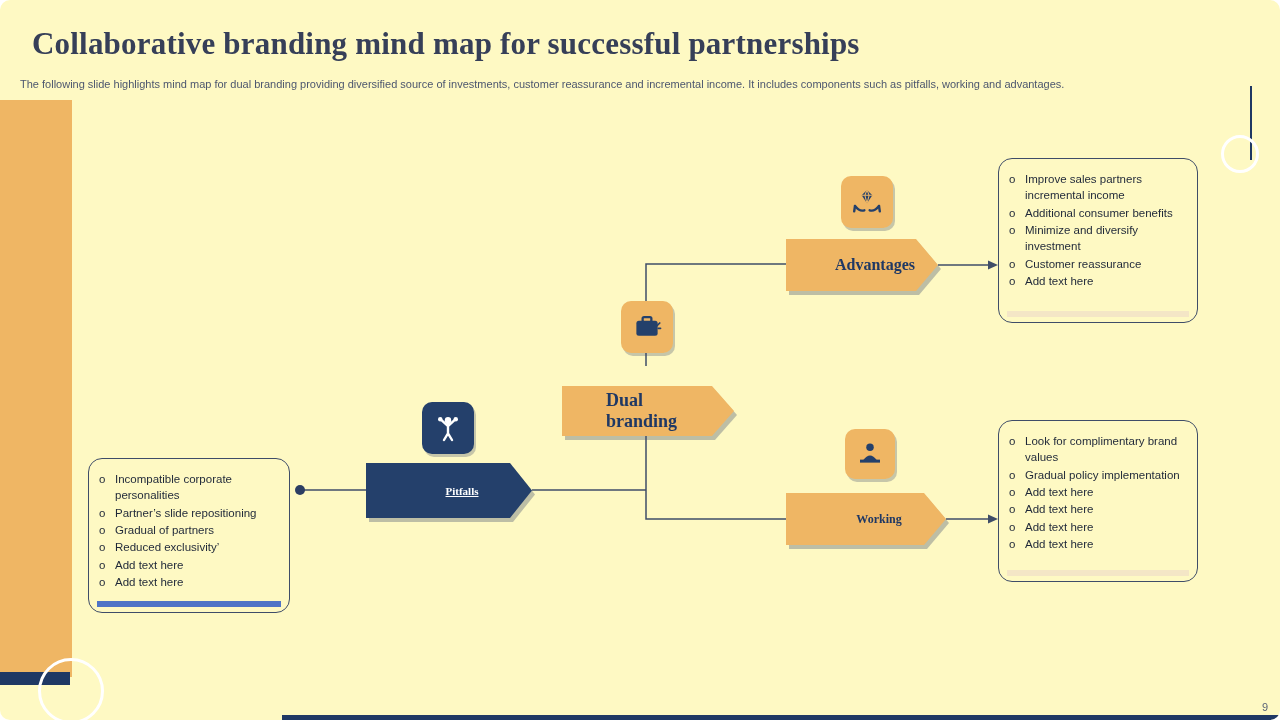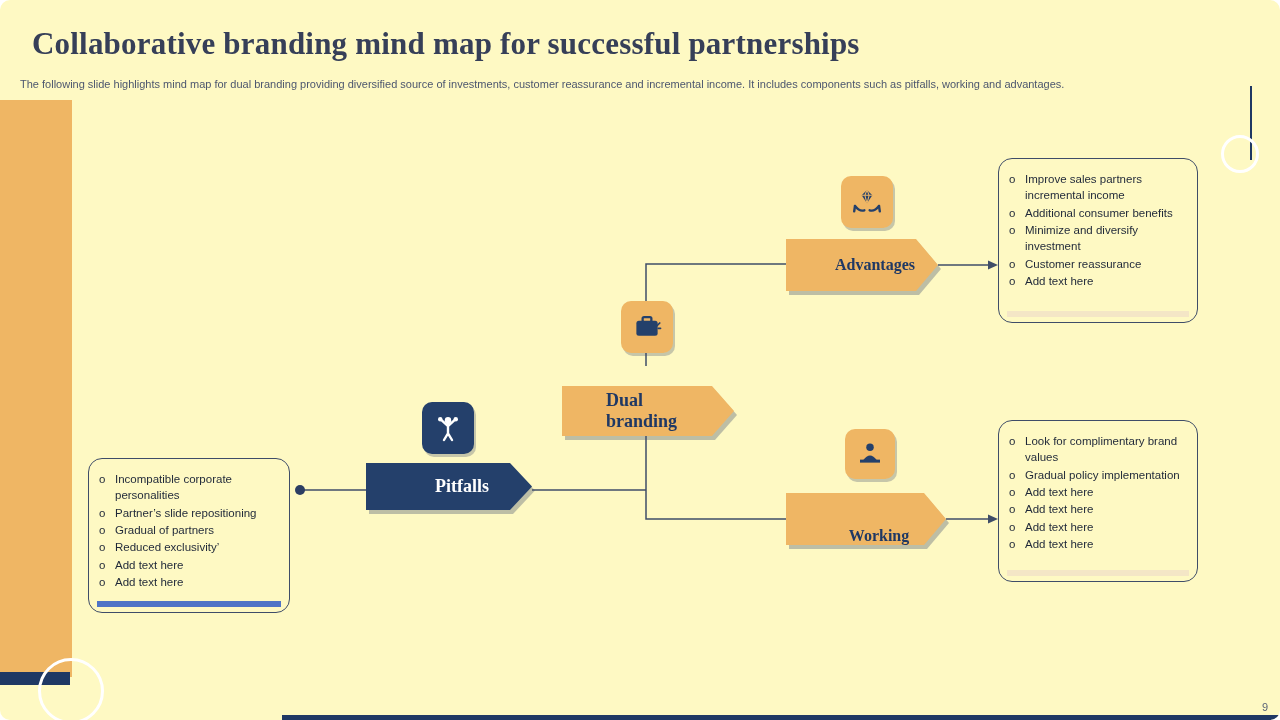--- a/index.html
+++ b/index.html
@@ -133,27 +133,27 @@
     </div>
   </div>
 
   <div class="arrow-wrap" style="left:786px;top:239px;">
     <div class="arrow yellow" style="width:152px;height:52px;font-size:16px;">
       <span>Advantages</span>
     </div>
   </div>
 
   <div class="arrow-wrap" style="left:786px;top:493px;">
-    <div class="arrow yellow" style="width:160px;height:52px;font-size:16px;align-items:flex-end;">
+    <div class="arrow yellow" style="width:160px;height:52px;font-size:12px;">
       <span>Working</span>
     </div>
   </div>
 
   <div class="arrow-wrap" style="left:366px;top:463px;">
-    <div class="arrow navy" style="width:166px;height:47px;font-size:18px;">
+    <div class="arrow navy" style="width:166px;height:55px;font-size:11px;text-decoration:underline;">
       <span>Pitfalls</span>
     </div>
   </div>
 
   <div class="list-box" style="left:88px;top:458px;width:202px;height:155px;">
     <div class="list">
 
     <div class="li">
           <span class="marker">o</span>
           <span class="li-text">Incompatible corporate personalities</span>

